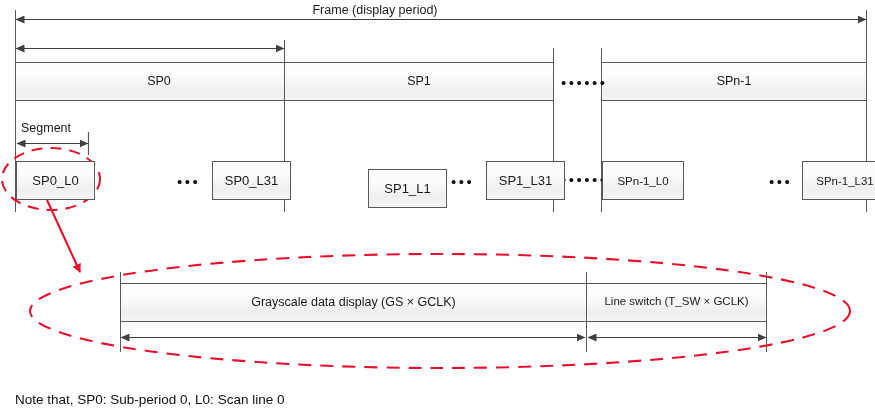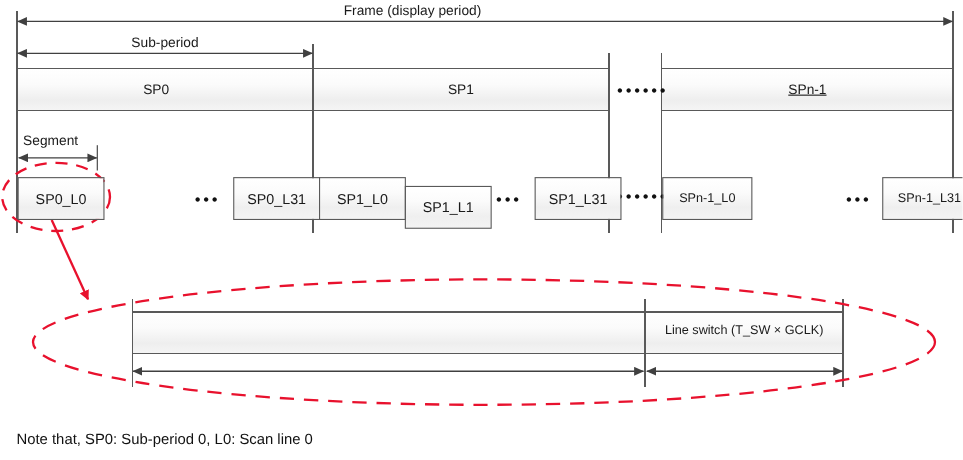--- a/index.html
+++ b/index.html
@@ -92,42 +92,41 @@
 
     <ellipse cx="51" cy="179" rx="49" ry="31" fill="none" stroke="#e8112d" stroke-width="2.1" stroke-dasharray="11 8"></ellipse>
 
     <line x1="47" y1="200" x2="80" y2="272" stroke="#e8112d" stroke-width="2.1" marker-end="url(#ah-red)"></line>
 
     <ellipse cx="440" cy="311" rx="410" ry="57" fill="none" stroke="#e8112d" stroke-width="2.1" stroke-dasharray="13 9"></ellipse>
   </svg>
 
   <div class="lbl ctr" style="left:230px;top:4px;width:290px;">Frame (display period)</div>
 
-  <div class="lbl ctr" style="left:50px;top:33px;width:200px;">Sub-period</div>
 
   <div class="lbl" style="left:21px;top:122px;">Segment</div>
 
-  <div class="lbl ctr" style="left:8px;top:75px;width:268px;">SP0</div>
+  <div class="lbl ctr" style="left:25px;top:75px;width:268px;">SP0</div>
   <div class="lbl ctr" style="left:285px;top:75px;width:268px;">SP1</div>
-  <div class="lbl ctr" style="left:602px;top:75px;width:264px;text-decoration:underline;">SPn-1</div>
+  <div class="lbl ctr" style="left:602px;top:75px;width:264px;">SPn-1</div>
 
   <div class="dots" style="left:561px;top:75px;">••••••</div>
 
   <div class="dots" style="left:561px;top:172px;">••••••</div>
 
   <div class="cell" style="left:16px;top:161px;width:79px;height:39px;">SP0_L0</div>
   <div class="dots" style="left:177px;top:174px;">•••</div>
   <div class="cell" style="left:212px;top:161px;width:79px;height:39px;text-align:center;">SP0_L31</div>
 
-  <div class="cell" style="left:290px;top:161px;width:79px;height:39px;">SP1_L0</div>
   <div class="cell" style="left:368px;top:169px;width:79px;height:39px;">SP1_L1</div>
   <div class="dots" style="left:451px;top:174px;">•••</div>
   <div class="cell" style="left:486px;top:161px;width:79px;height:39px;">SP1_L31</div>
 
   <div class="cell narrow" style="left:602px;top:161px;width:82px;height:39px;">SPn-1_L0</div>
   <div class="dots" style="left:769px;top:174px;">•••</div>
   <div class="cell narrow" style="left:802px;top:161px;width:86px;height:39px;">SPn-1_L31</div>
 
+  <div class="lbl ctr" style="left:121px;top:296px;width:465px;">Grayscale data display (GS × GCLK)</div>
   <div class="lbl ctr" style="left:587px;top:296px;width:179px;font-size:11.5px;">Line switch (T_SW × GCLK)</div>
 
   <div class="note" style="left:15px;top:392px;">Note that, SP0: Sub-period 0, L0: Scan line 0</div>
 
 </div>
 
 </body></html>

